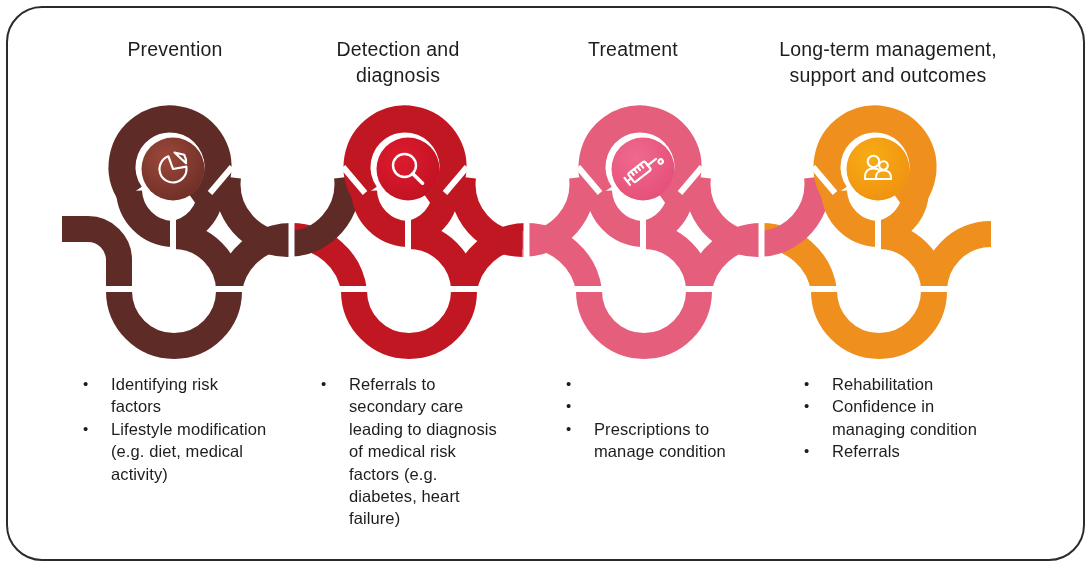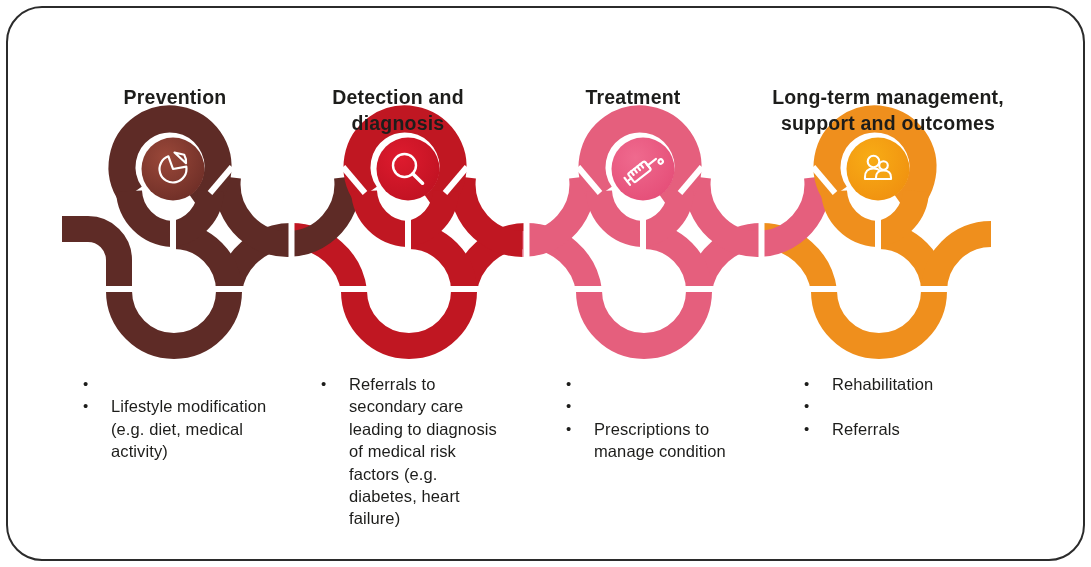--- a/index.html
+++ b/index.html
@@ -6,22 +6,22 @@
   .canvas{
     position:relative;width:1091px;height:567px;background:#ffffff;overflow:hidden;
     font-family:"Liberation Sans", sans-serif;color:#1d1d1b;
   }
   .card{
     position:absolute;left:6px;top:6px;width:1075px;height:551px;
     background:#ffffff;border:2.5px solid #2b2b2b;border-radius:36px;
   }
   .diagram-svg{position:absolute;left:0;top:0;}
   .stage-title{
-    position:absolute;top:37px;text-align:center;font-weight:700;
-    font-size:19.5px;line-height:1.32;letter-spacing:.2px;white-space:pre-line;margin-top:48px;
+    position:absolute;top:37px;text-align:center;font-weight:400;
+    font-size:19.5px;line-height:1.32;letter-spacing:.2px;white-space:pre-line;
   }
   .t1{left:75px;width:200px;}
   .t2{left:298px;width:200px;}
   .t3{left:533px;width:200px;}
   .t4{left:752px;width:272px;}
   .bullets{position:absolute;top:373px;}
   .b1{left:80px;width:218px;}
   .b2{left:318px;width:205px;}
   .b3{left:563px;width:220px;}
   .b4{left:801px;width:235px;}
@@ -175,20 +175,22 @@
   <div class="stage-title t1">Prevention</div>
   <div class="stage-title t2">Detection and
 diagnosis</div>
   <div class="stage-title t4">Long-term management,
 support and outcomes</div>
   <div class="stage-title t3">Treatment</div>
 
   <div class="bullets b1">
     <div class="bullet">
       <span class="dot">•</span>
+      <span class="bullet-text">Identifying risk
+factors</span>
     </div>
     <div class="bullet">
       <span class="dot">•</span>
       <span class="bullet-text">Lifestyle modification
 (e.g. diet, medical
 activity)</span>
     </div>
   </div>
 
   <div class="bullets b2">
@@ -218,19 +220,21 @@
     </div>
   </div>
 
   <div class="bullets b4">
     <div class="bullet">
       <span class="dot">•</span>
       <span class="bullet-text">Rehabilitation</span>
     </div>
     <div class="bullet">
       <span class="dot">•</span>
+      <span class="bullet-text">Confidence in
+managing condition</span>
     </div>
     <div class="bullet">
       <span class="dot">•</span>
       <span class="bullet-text">Referrals</span>
     </div>
   </div>
 </div>
 
 </body></html>

